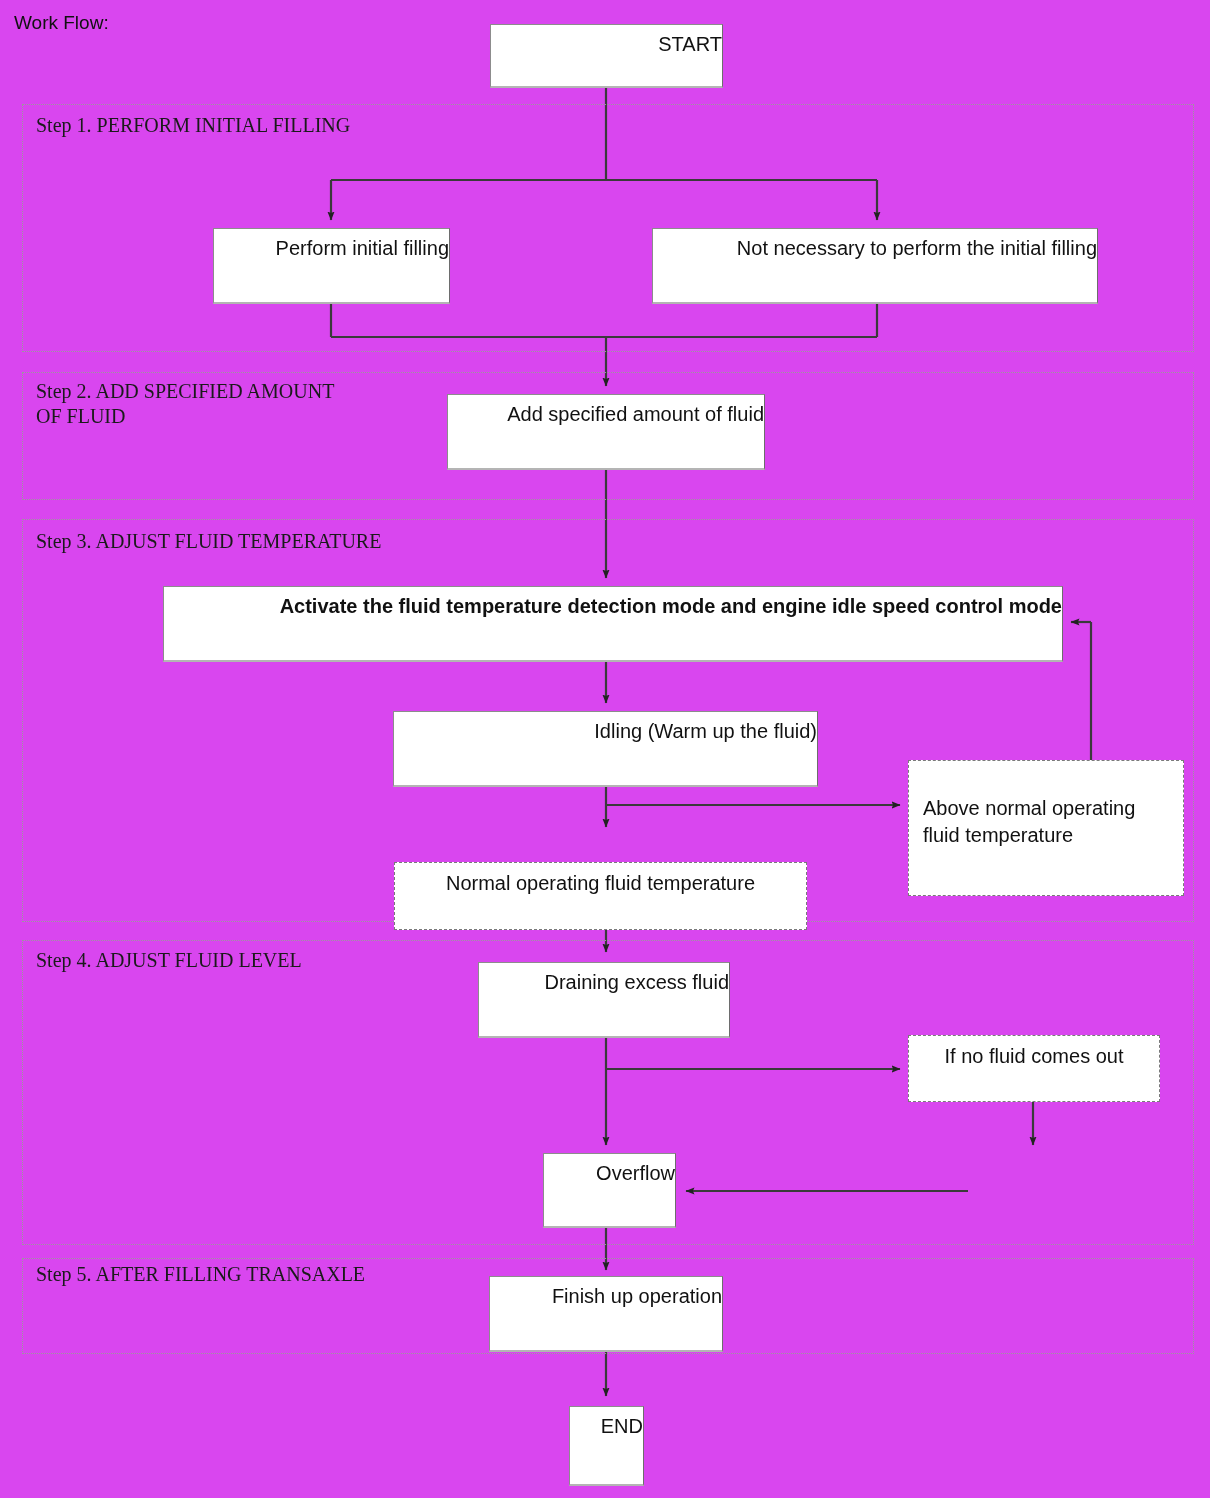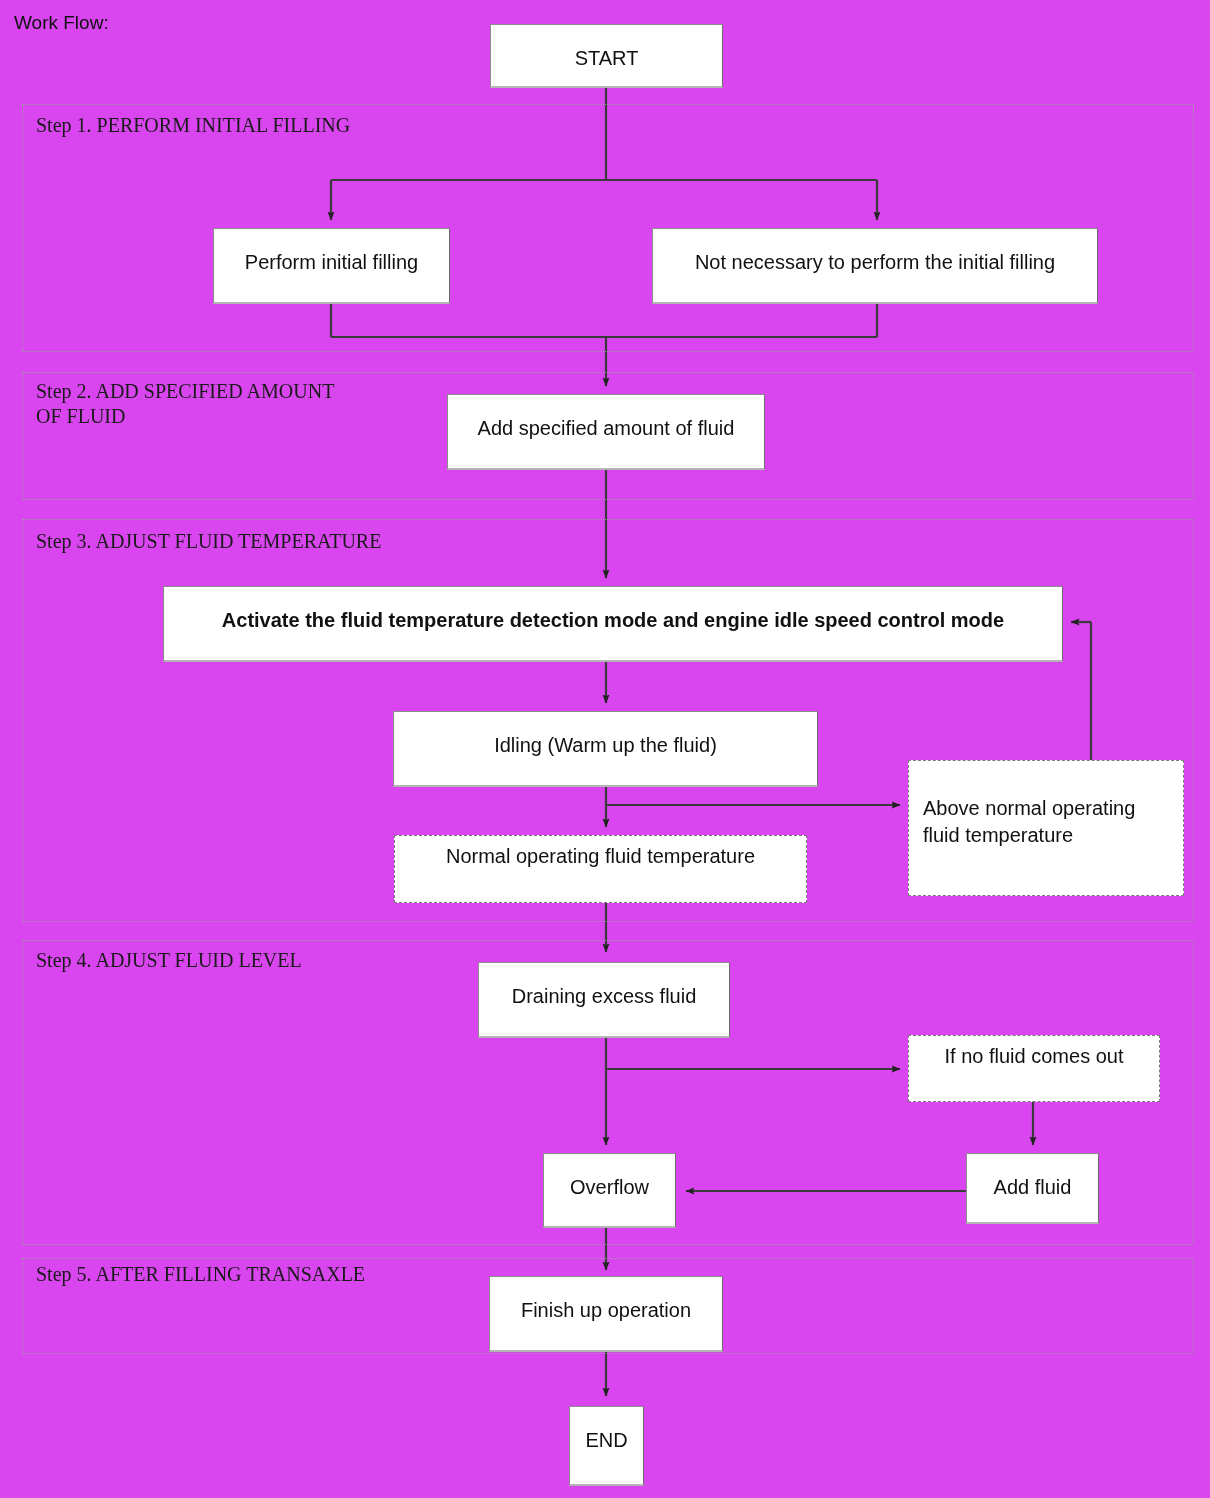--- a/index.html
+++ b/index.html
@@ -44,22 +44,22 @@
   
   .node {
     position: absolute;
     box-sizing: border-box;
     background: #ffffff;
     border: 1px solid #8c8c8c;
     border-right-color: #6d6d6d;
     border-bottom: 2px solid #b4b4b4;
     font-size: 20px;
     color: #111111;
-    text-align: center;
-    padding-top: 21px;
+    text-align: right;
+    padding-top: 7px;
     line-height: 1.2;
   }
   
   .node-dashed {
     position: absolute;
     box-sizing: border-box;
     background: #ffffff;
     border: 1px dashed #7a7a7a;
     font-size: 20px;
     color: #111111;
@@ -160,21 +160,21 @@
   <div class="step-label" style="left:36px; top:529px;text-align:right;">Step 3. ADJUST FLUID TEMPERATURE</div>
 
   <div class="node" style="left:163px; top:586px; width:900px; height:76px;font-weight:bold;">
     <span>Activate the fluid temperature detection mode and engine idle speed control mode</span>
   </div>
 
   <div class="node" style="left:393px; top:711px; width:425px; height:76px;">
     <span>Idling (Warm up the fluid)</span>
   </div>
 
-  <div class="node-dashed" style="left:394px; top:835px; width:413px; height:68px;">
+  <div class="node-dashed" style="left:394px; top:862px; width:413px; height:68px;">
     <span>Normal operating fluid temperature</span>
   </div>
 
   <div class="node-dashed left" style="left:908px; top:760px; width:276px; height:136px; white-space:pre-line;">
     <span>Above normal operating
 fluid temperature</span>
   </div>
 
   <div class="step-box" style="left:22px; top:940px; width:1172px; height:305px;"></div>
   <div class="step-label" style="left:36px; top:948px;">Step 4. ADJUST FLUID LEVEL</div>
@@ -184,23 +184,20 @@
   </div>
 
   <div class="node-dashed" style="left:908px; top:1035px; width:252px; height:67px;">
     <span>If no fluid comes out</span>
   </div>
 
   <div class="node" style="left:543px; top:1153px; width:133px; height:75px;">
     <span>Overflow</span>
   </div>
 
-  <div class="node" style="left:966px; top:1153px; width:133px; height:71px;">
-    <span>Add fluid</span>
-  </div>
 
   <div class="step-box" style="left:22px; top:1258px; width:1172px; height:96px;"></div>
   <div class="step-label" style="left:36px; top:1262px;">Step 5. AFTER FILLING TRANSAXLE</div>
 
   <div class="node" style="left:489px; top:1276px; width:234px; height:76px;">
     <span>Finish up operation</span>
   </div>
 
   <div class="node" style="left:569px; top:1406px; width:75px; height:80px;">
     <span>END</span>

